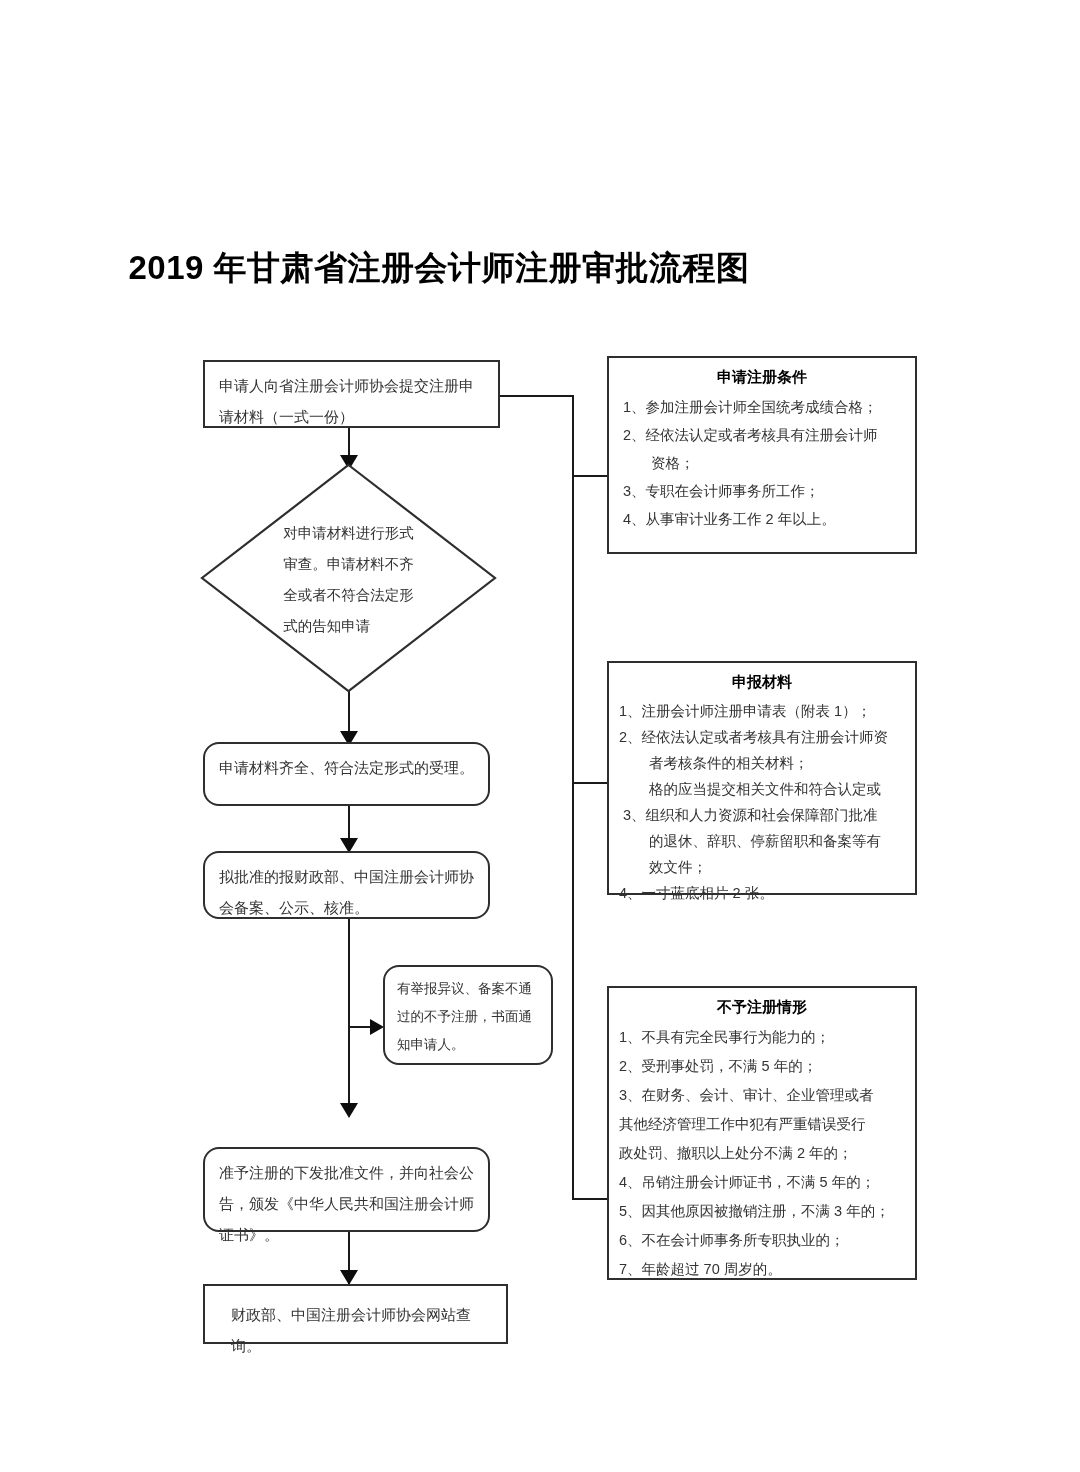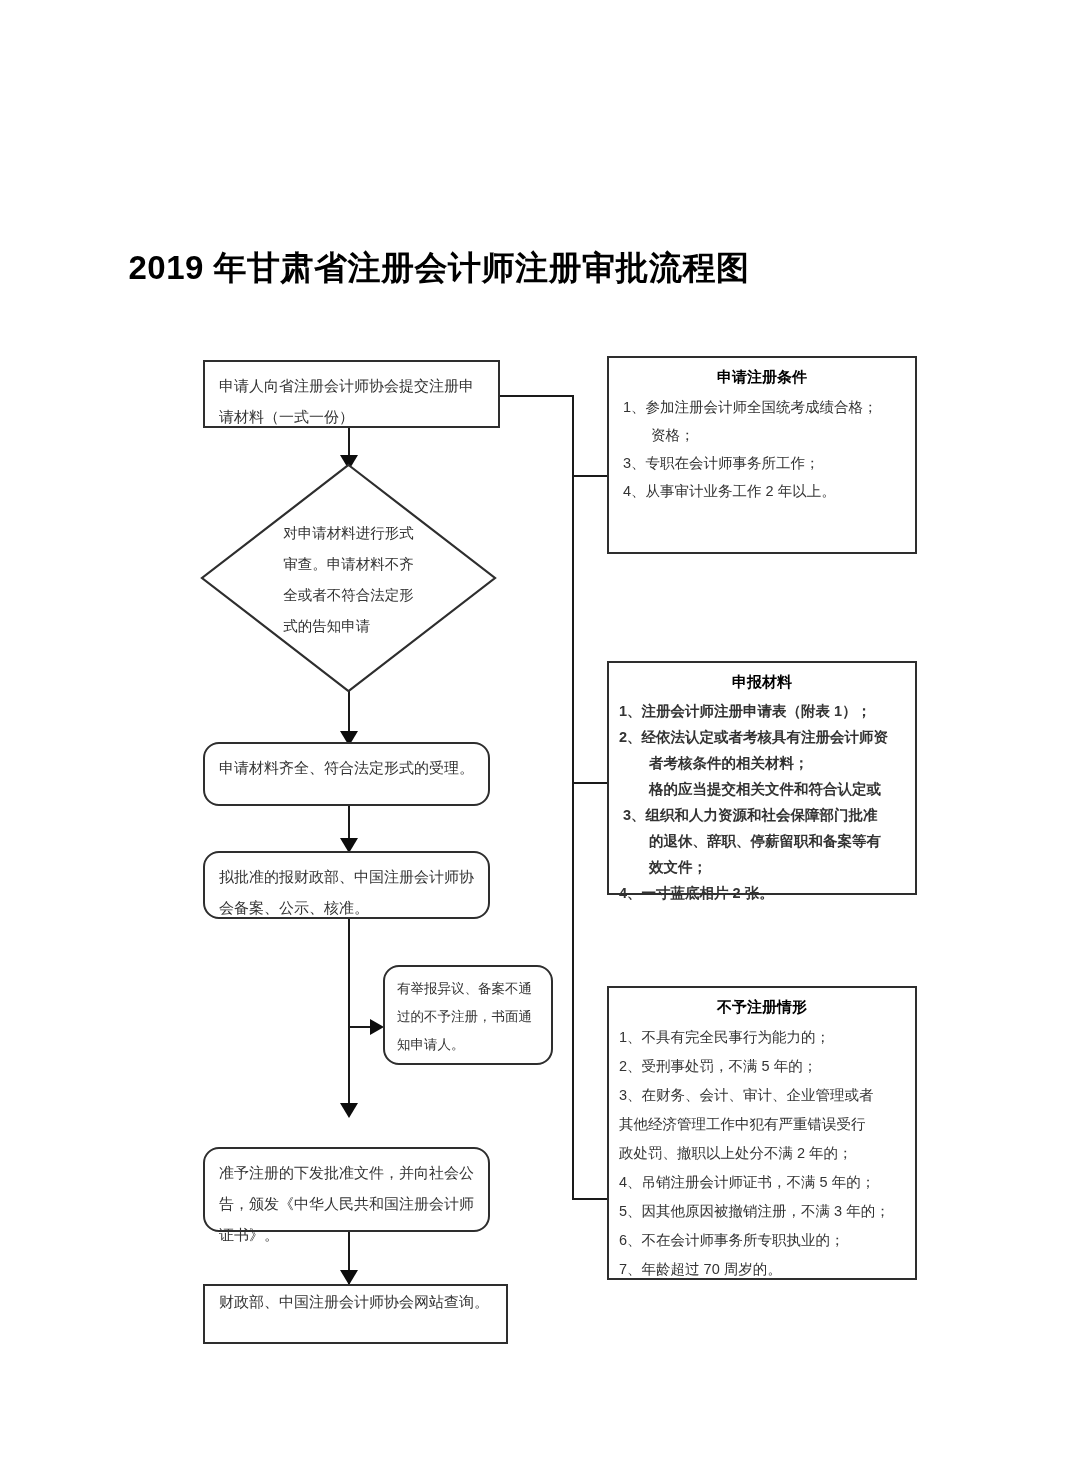--- a/index.html
+++ b/index.html
@@ -154,36 +154,37 @@
 
   <div class="node rounded" style="left:383px;top:965px;width:170px;height:100px;font-size:13.5px;line-height:28px;">
     <div class="inner" style="padding:8px 12px;">有举报异议、备案不通过的不予注册，书面通知申请人。</div>
   </div>
 
   <div class="node rounded" style="left:203px;top:1115px;width:287px;height:85px;margin-top:32px;">
     <div class="inner">准予注册的下发批准文件，并向社会公告，颁发《中华人民共和国注册会计师证书》。</div>
   </div>
 
   <div class="node" style="left:203px;top:1284px;width:305px;height:60px;">
-    <div class="inner" style="padding:0 14px;">财政部、中国注册会计师协会网站查询。</div>
+    <div class="inner" style="padding:13px 14px;margin-left:12px;">财政部、中国注册会计师协会网站查询。</div>
   </div>
 
   <div class="panel" style="left:607px;top:356px;width:310px;height:198px;">
     <div class="p-title">申请注册条件</div>
     <ul>
       <li>1、参加注册会计师全国统考成绩合格；</li>
+      <li>2、经依法认定或者考核具有注册会计师</li>
       <li style="padding-left:28px;">资格；</li>
       <li>3、专职在会计师事务所工作；</li>
       <li>4、从事审计业务工作 2 年以上。</li>
     </ul>
   </div>
 
   <div class="panel" style="left:607px;top:661px;width:310px;height:234px;">
     <div class="p-title">申报材料</div>
-    <ul style="padding:0 8px 8px 10px;font-weight:bold;">
+    <ul style="padding:0 8px 8px 10px;">
       <li style="line-height:26px;">1、注册会计师注册申请表（附表 1）；</li>
       <li style="line-height:26px;">2、经依法认定或者考核具有注册会计师资</li>
       <li style="line-height:26px;padding-left:30px;">者考核条件的相关材料；</li>
       <li style="line-height:26px;padding-left:30px;">格的应当提交相关文件和符合认定或</li>
       <li style="line-height:26px;padding-left:4px;">3、组织和人力资源和社会保障部门批准</li>
       <li style="line-height:26px;padding-left:30px;">的退休、辞职、停薪留职和备案等有</li>
       <li style="line-height:26px;padding-left:30px;">效文件；</li>
       <li style="line-height:26px;">4、一寸蓝底相片 2 张。</li>
     </ul>
   </div>

